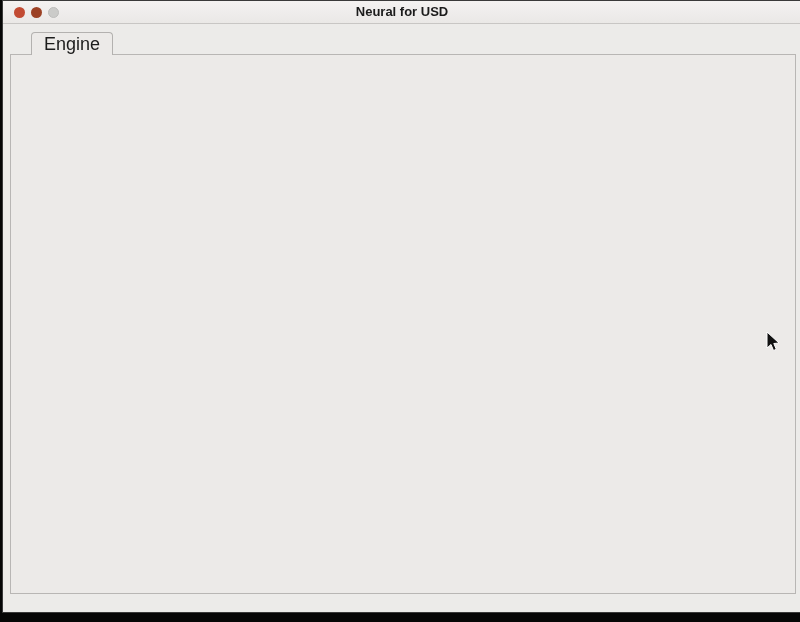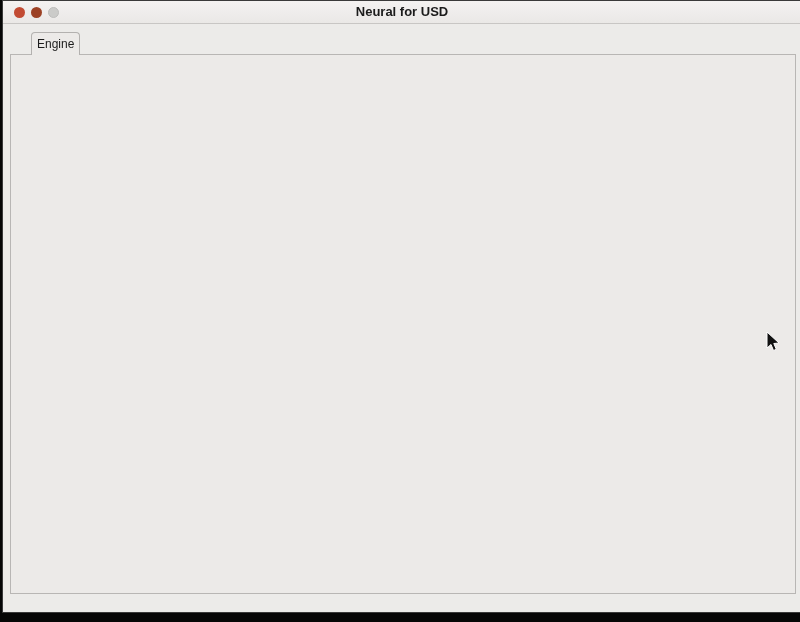--- a/index.html
+++ b/index.html
@@ -9,23 +9,23 @@
           border-radius:0;border:1px solid #3a3a3a;box-sizing:border-box;overflow:hidden;}
   
   .titlebar{position:absolute;left:0;top:0;right:0;height:22px;
             background:linear-gradient(#f4f2f1,#eae8e6);border-bottom:1px solid #c8c6c4;}
   .title{position:absolute;left:0;right:0;top:3px;text-align:center;font-size:13px;font-weight:bold;color:#1b1b1b;}
   .tl{position:absolute;top:6px;width:11px;height:11px;border-radius:50%;}
   .tl.close{left:11px;background:#c24b33;}
   .tl.min{left:28px;background:#9c4124;}
   .tl.zoom{left:45px;background:#cbcbc9;border:1px solid #bdbdbb;box-sizing:border-box;}
   
-  .tab{position:absolute;left:28px;top:31px;height:22px;padding:0 5px;background:#eceae8;
+  .tab{position:absolute;left:28px;top:31px;height:22px;padding:0 12px;background:#eceae8;
        border:1px solid #b3b1af;border-bottom:none;border-radius:4px 4px 0 0;
-       font-size:12px;color:#1c1c1c;display:flex;align-items:center;z-index:3;justify-content:center;}
+       font-size:18px;color:#1c1c1c;display:flex;align-items:center;z-index:3;justify-content:center;}
   .pane{position:absolute;left:7px;top:53px;width:786px;height:540px;background:#eceae8;
         border:1px solid #b8b6b4;box-sizing:border-box;z-index:1;}
   
   .pathfield{position:absolute;height:19px;width:521px;left:25px;background:#ffffff;border:1px solid #a6a6a6;
              border-radius:3px;box-sizing:border-box;font-size:11.5px;color:#111;
              padding:0 6px;line-height:17px;white-space:nowrap;overflow:hidden;}
   .btn{position:absolute;background:#fdfdfc;border:1px solid #aeacaa;border-radius:4px;
        font-size:12px;color:#161616;display:flex;align-items:center;justify-content:center;box-sizing:border-box;}
   
   .viewport{position:absolute;left:20px;top:155px;width:605px;height:400px;background:#373737;}

